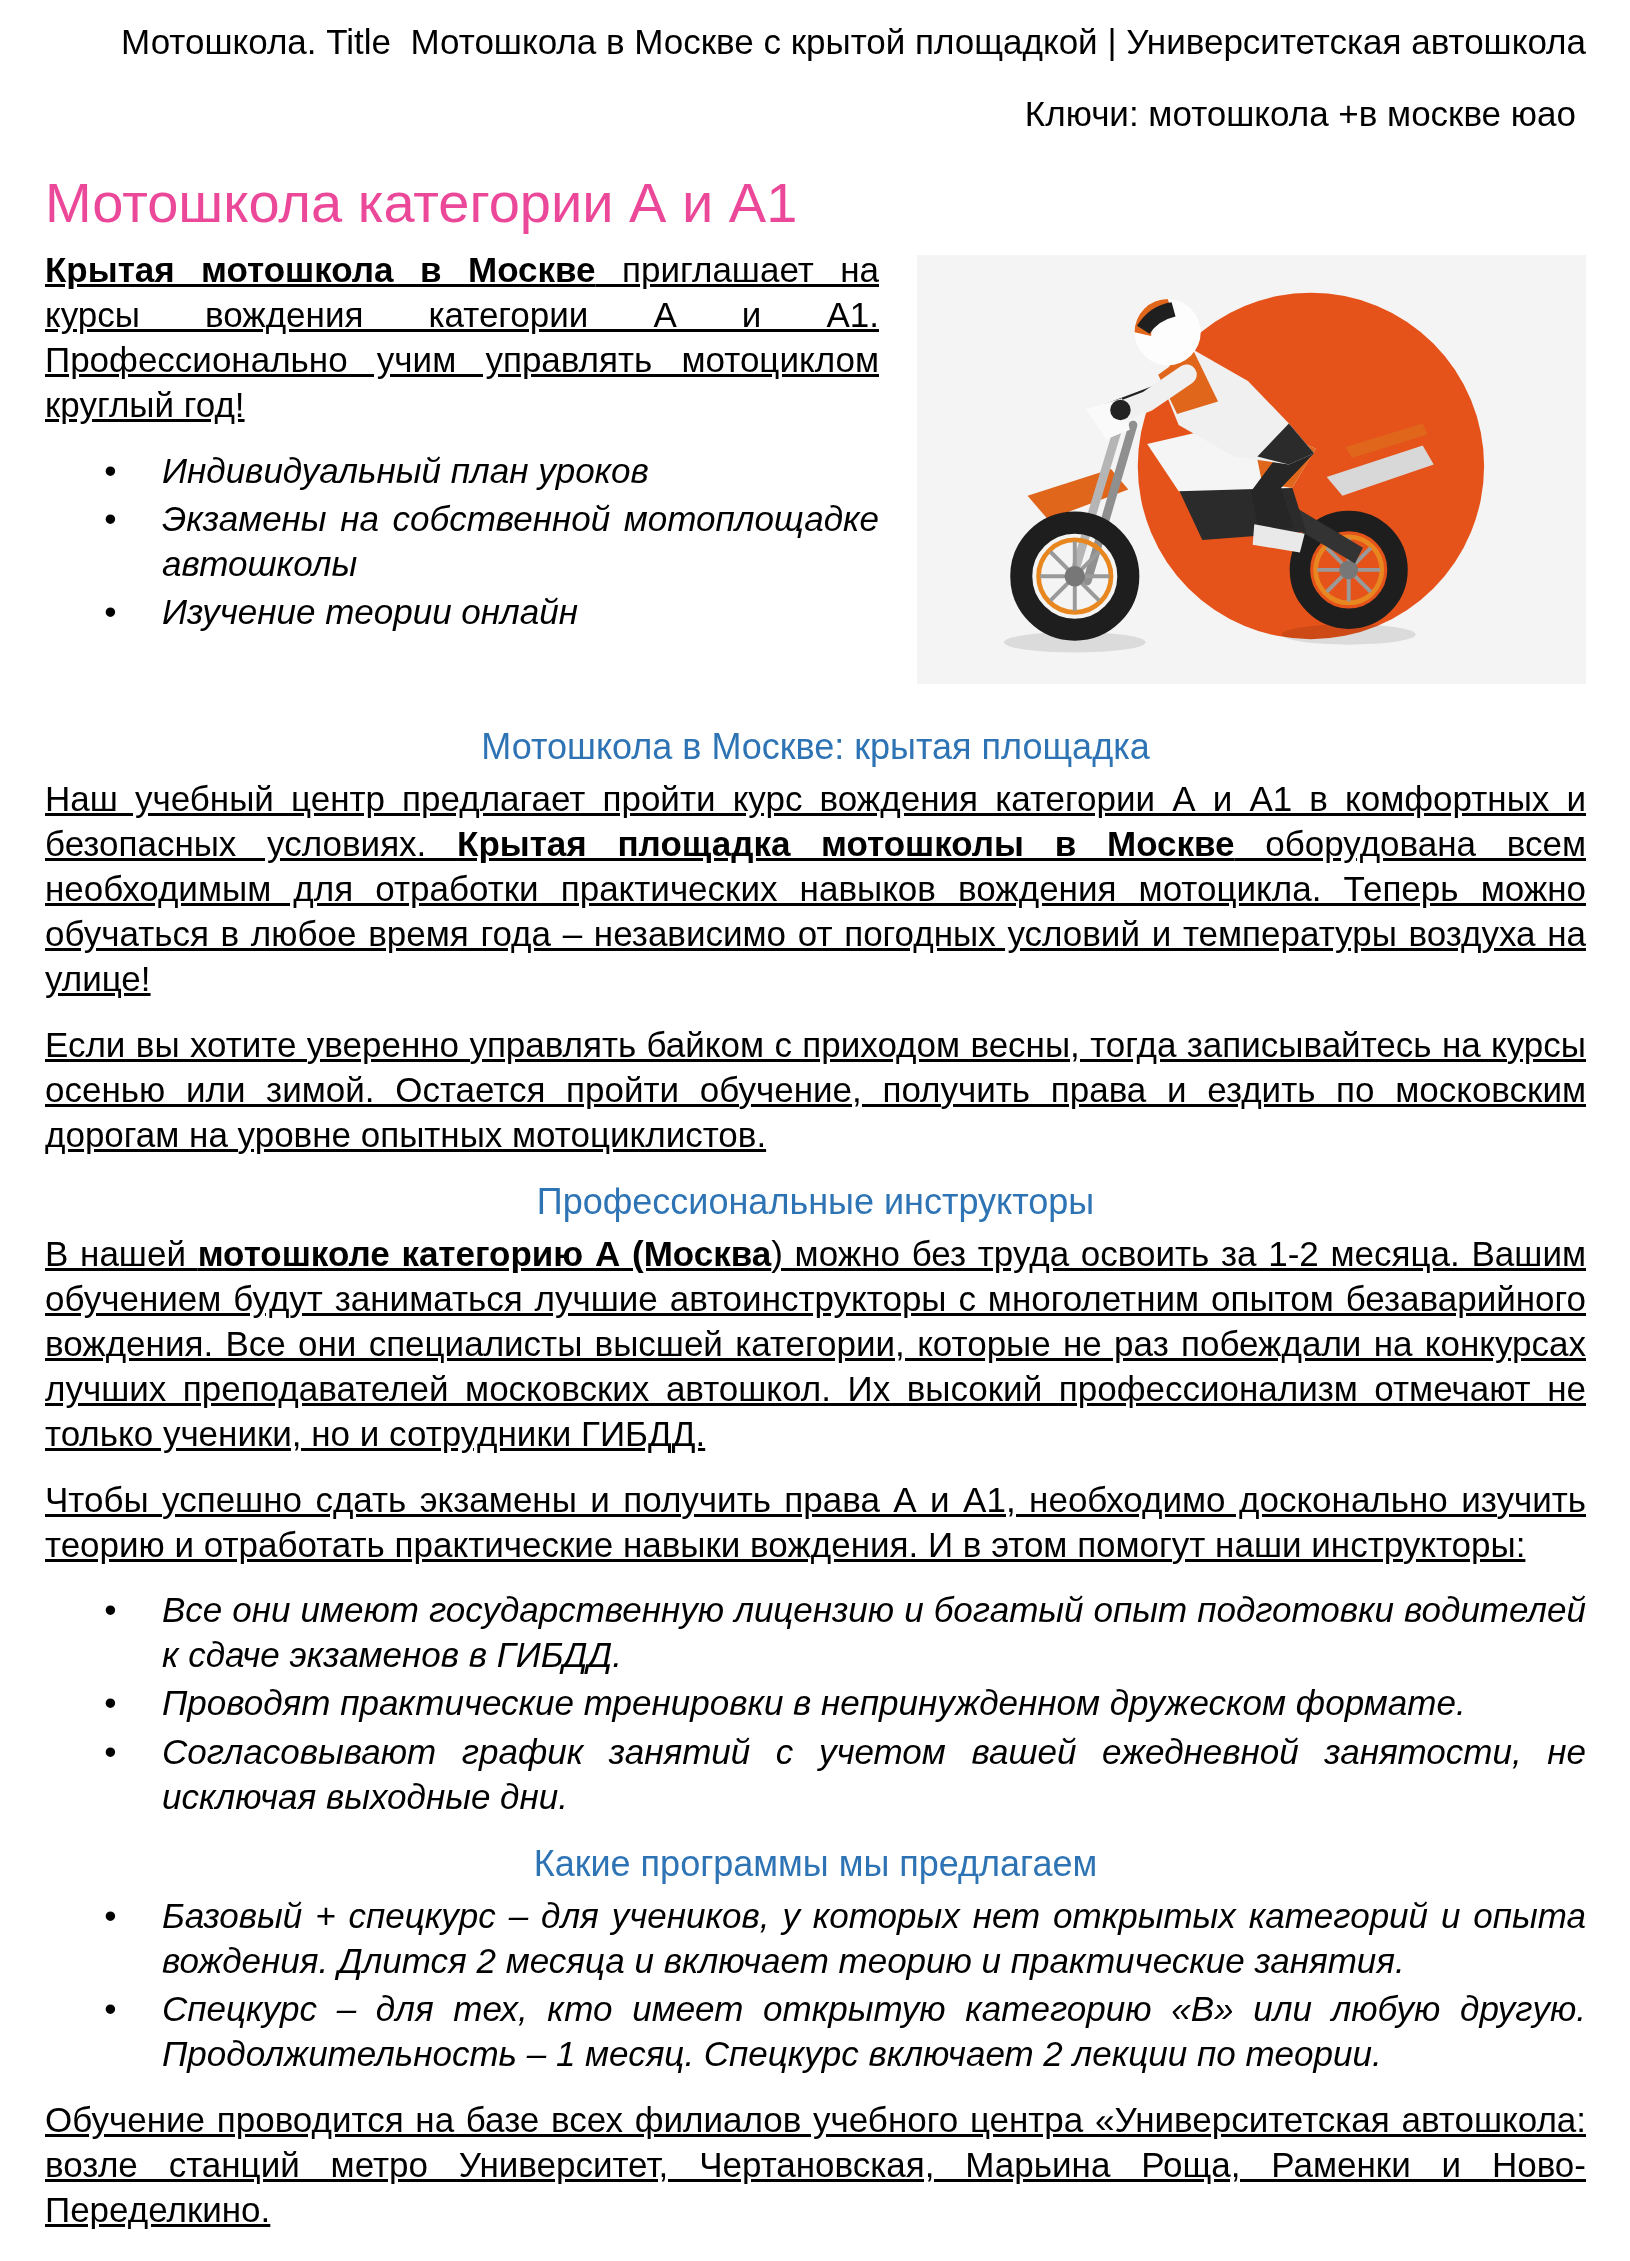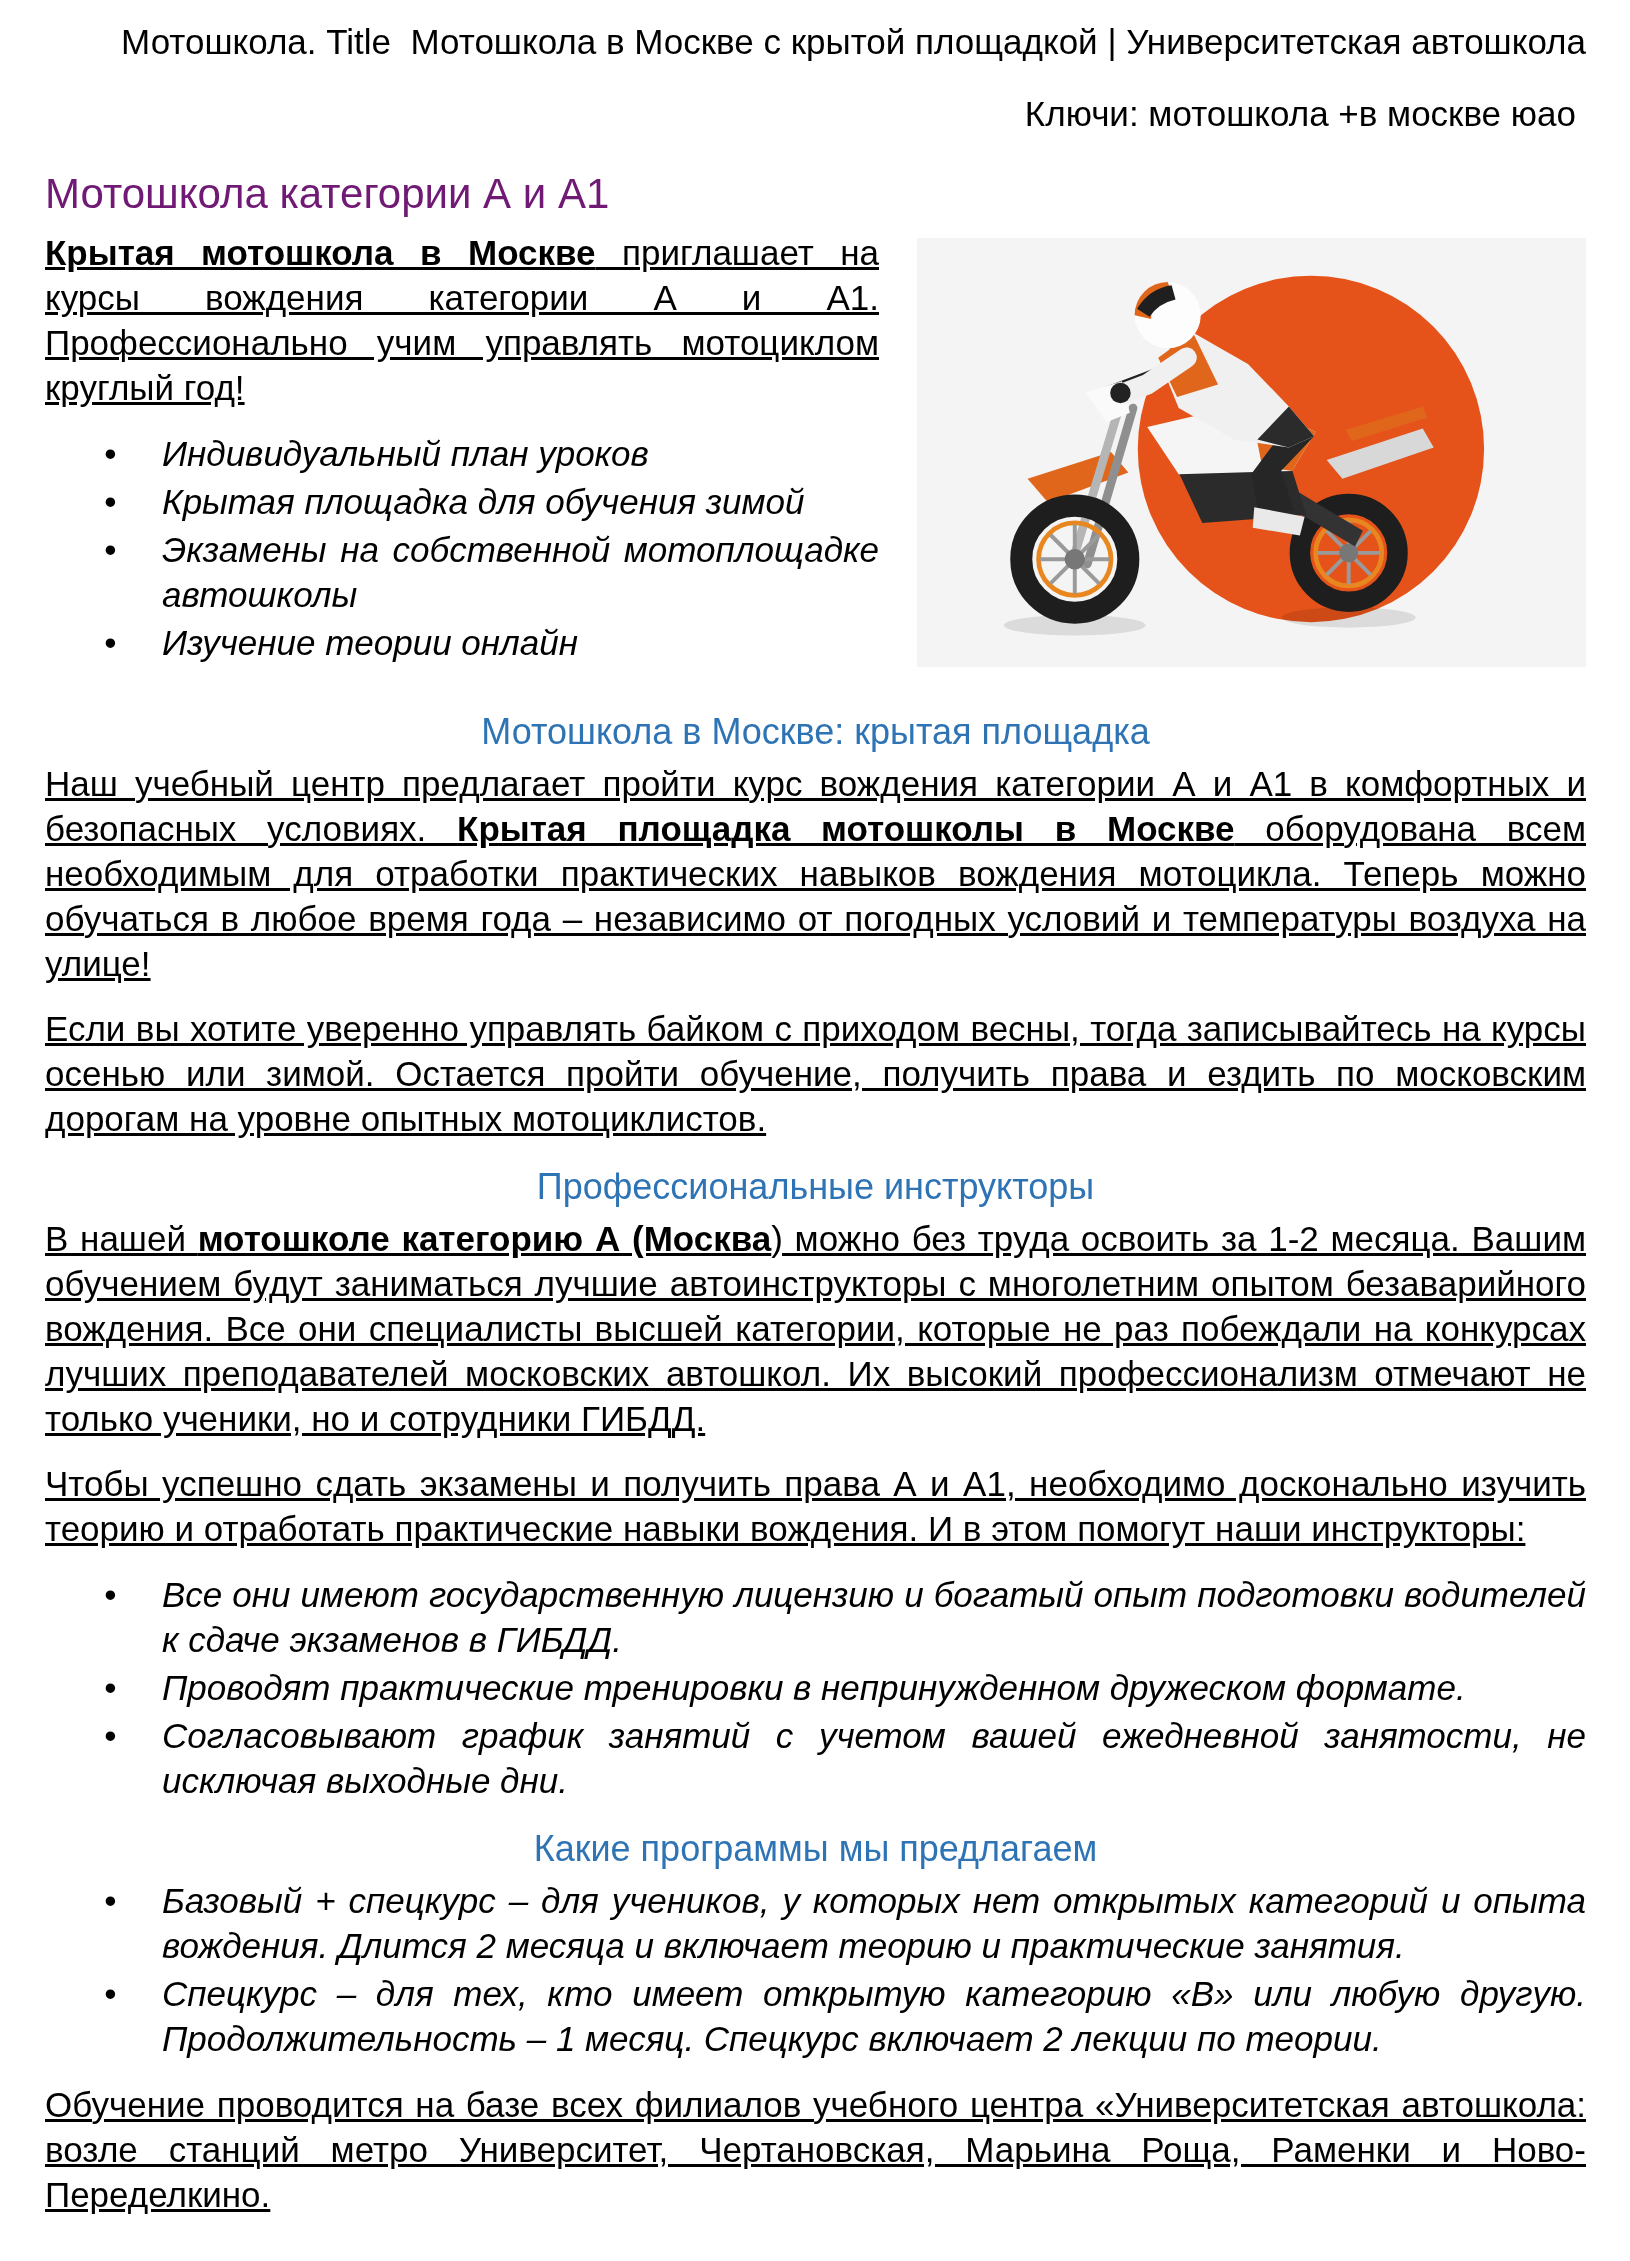--- a/index.html
+++ b/index.html
@@ -18,24 +18,24 @@
   .meta-line {
     margin: 0 0 27px 0;
     text-align: right;
     white-space: pre-wrap;
   }
   .keys-line {
     margin: 10px;
     text-align: right;
   }
   h1 {
-    font-size: 42px;
+    font-size: 56px;
     line-height: 1.2;
     font-weight: 400;
-    color: #701a75;
+    color: #ec4899;
     margin: 33px 0 11px 0;
   }
   h2 {
     font-size: 36px;
     line-height: 1.2;
     font-weight: 400;
     color: #2E74B5;
     margin: 23.6px 0 7.9px 0;
     clear: both;
     text-align: center;
@@ -148,21 +148,20 @@
         <path d="M318 56 a42 42 0 0 0 -42 42 l21 5 a30 30 0 0 1 27 -31 Z" fill="#e0661c"></path>
         <path d="M279 90 q16 -26 44 -30 l5 18 q-22 5 -33 22 Z" fill="#1f1f1f"></path>
       </g>
     </svg>
   </figure>
 
   <p class="body-p"><strong>Крытая мотошкола в Москве</strong><span> приглашает на курсы вождения категории А и А1. Профессионально учим управлять мотоциклом круглый год!</span></p>
 
   <ul class="bullets">
     <li>Индивидуальный план уроков</li>
-    <li>Крытая площадка для обучения зимой</li>
     <li>Экзамены на собственной мотоплощадке автошколы</li>
     <li>Изучение теории онлайн</li>
   </ul>
   <div class="clear"></div>
 </section>
 
 <section>
   <h2>Мотошкола в Москве: крытая площадка</h2>
   <p class="body-p"><span>Наш учебный центр предлагает пройти курс вождения категории А и А1 в комфортных и безопасных условиях. </span><strong>Крытая площадка мотошколы в Москве</strong><span> оборудована всем необходимым для отработки практических навыков вождения мотоцикла. Теперь можно обучаться в любое время года – независимо от погодных условий и температуры воздуха на улице!</span></p>
   <p class="body-p">Если вы хотите уверенно управлять байком с приходом весны, тогда записывайтесь на курсы осенью или зимой. Остается пройти обучение, получить права и ездить по московским дорогам на уровне опытных мотоциклистов.</p>

